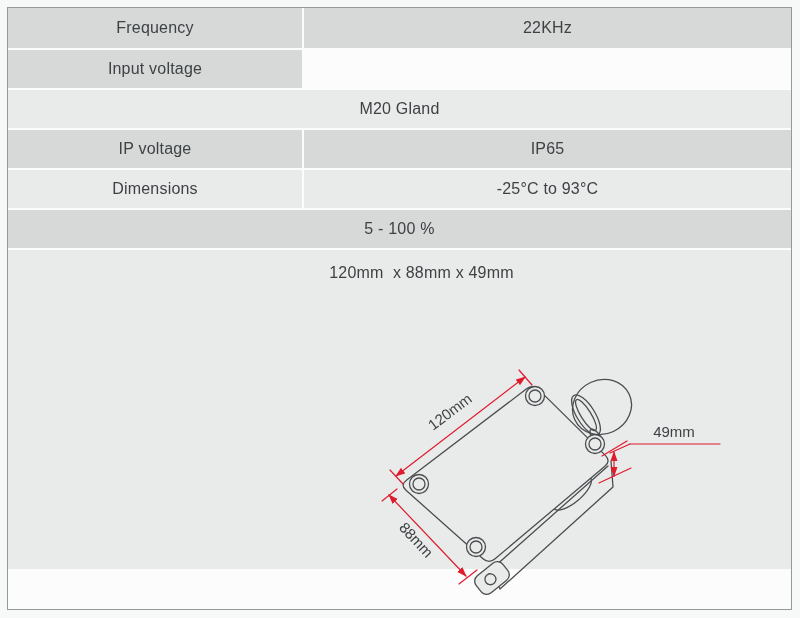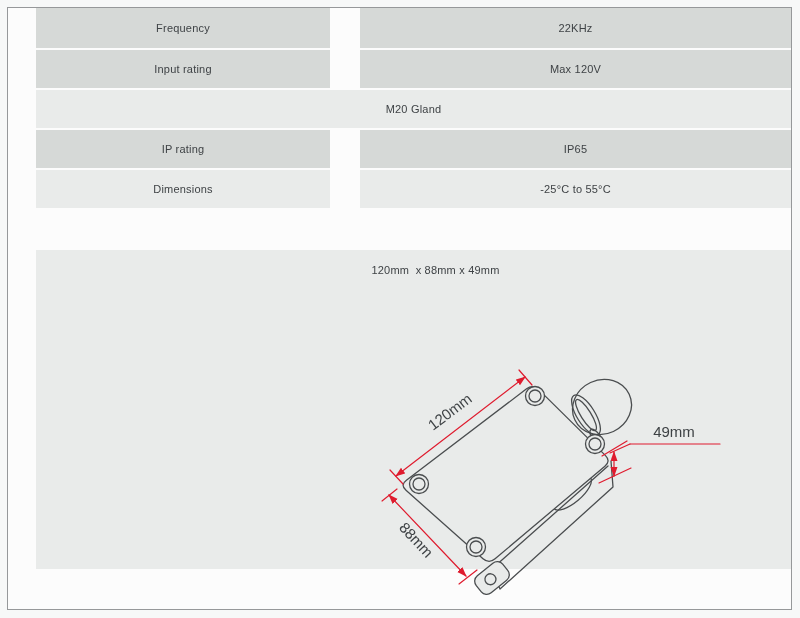--- a/index.html
+++ b/index.html
@@ -15,21 +15,21 @@
     position:absolute;left:7px;top:7px;
     width:785px;height:603px;
     box-sizing:border-box;
     background:#fcfcfc;
     border:1px solid #96989a;
   }
   .row{display:flex;height:38px;border-bottom:2px solid #fcfcfc;}
   #spec-rows .row:first-child{height:40px;}
   .cell{
     display:flex;align-items:center;justify-content:center;
-    font-size:11px;letter-spacing:0.2px;margin-left:28px;
+    font-size:16px;letter-spacing:0.2px;
   }
   .cell.label{width:294px;margin-right:2px;}
   .cell.value{flex:1;}
   .row.dark .cell{background:#d6d9d7;}
   .row.light .cell{background:#e9ebea;}
   .dim-row{height:319px;border-bottom:none;}
   .dim-row .cell{background:#e9ebea;}
   .dim-row .cell.value{
     align-items:flex-start;
     padding-top:14px;
@@ -47,35 +47,35 @@
 
 <div class="page">
 
   <div class="spec-table">
     <div id="spec-rows">
         <div class="row dark">
           <div class="cell label">Frequency</div>
           <div class="cell value">22KHz</div>
         </div>
         <div class="row dark">
-          <div class="cell label">Input rating</div>
-          <div class="cell value">Max 120V</div>
+          <div class="cell label">Input voltage</div>
         </div>
         <div class="row light">
           <div class="cell value">M20 Gland</div>
         </div>
         <div class="row dark">
-          <div class="cell label">IP rating</div>
+          <div class="cell label">IP voltage</div>
           <div class="cell value">IP65</div>
         </div>
         <div class="row light">
           <div class="cell label">Dimensions</div>
-          <div class="cell value">-25°C to 55°C</div>
+          <div class="cell value">-25°C to 93°C</div>
         </div>
         <div class="row dark">
+          <div class="cell value">5 - 100 %</div>
         </div>
       </div>
 
     <div class="row dim-row">
       <div class="cell value">
         <span class="dim-value-text">120mm  x 88mm x 49mm</span>
       </div>
     </div>
   </div>
 

